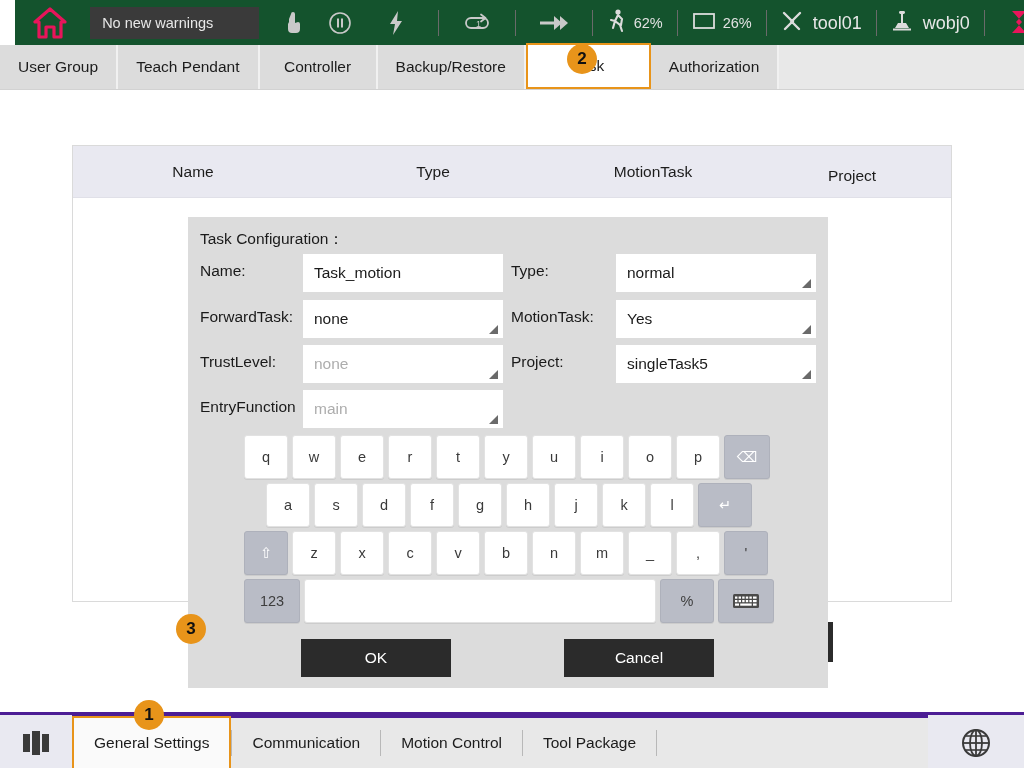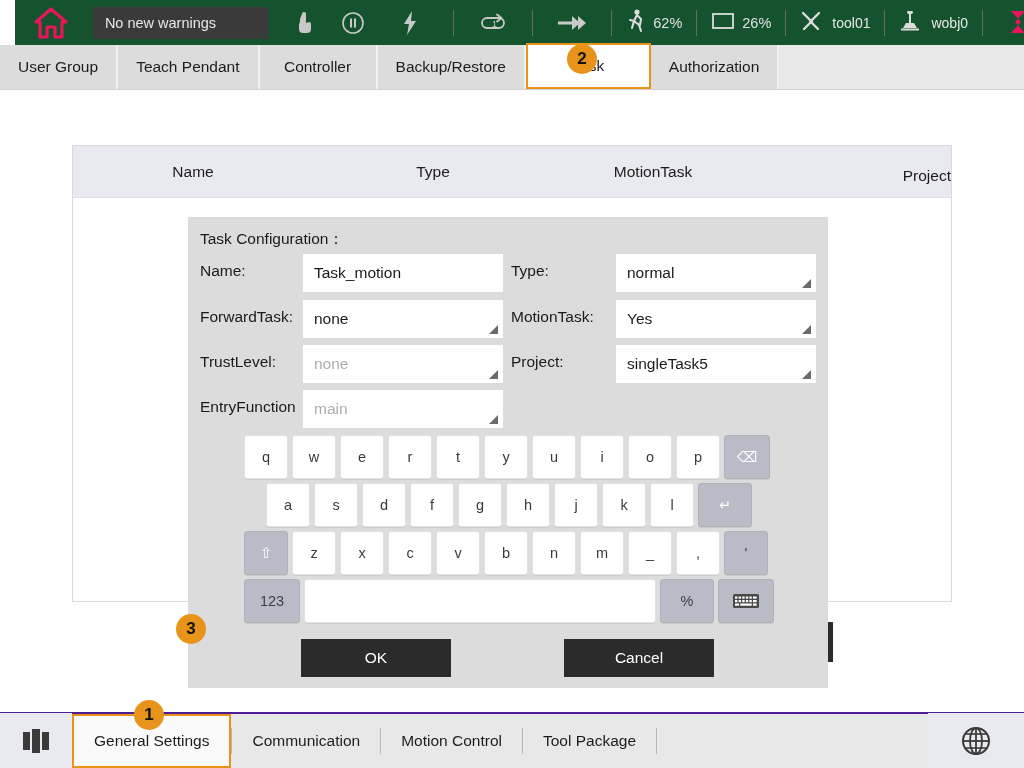--- a/index.html
+++ b/index.html
@@ -19,21 +19,21 @@
   .home-icon { width: 72px; height: 50px; display: flex; align-items: center; justify-content: center; }
   .warn-box {
     width: 175px; height: 32px; background: #3a3a3a;
     display: flex; align-items: center; padding-left: 12px;
     color: #e8e8e8; font-size: 14.5px; margin-left: 6px;
   }
   .tb-item { display: flex; align-items: center; justify-content: center; height: 50px; color: #dcdcdc; }
   .tb-gap { width: 18px; }
   .tb-sep { width: 1px; height: 26px; background: #6a6a6a; margin: 0 14px; }
   .tb-val { font-size: 14.5px; color: #e2e2e2; margin-left: 7px; text-align: right; }
-  .tb-name { font-size: 14px; color: #e8e8e8; margin-left: 10px; }
+  .tb-name { font-size: 18px; color: #e8e8e8; margin-left: 10px; }
 
   
   .tabrow {
     position: absolute; left: 0; top: 50px; width: 1024px; height: 40px;
     background: #e8e8e8; border-bottom: 1px solid #d2d2d2;
     display: flex; align-items: flex-end;
   }
   .tab {
     height: 44px; min-width: 118px; padding: 0 18px;
     background: #dcdcdc; border-right: 2px solid #f1f1f1;
@@ -53,21 +53,21 @@
     border: 1px solid #dadada; background: #ffffff;
   }
   .table-head {
     height: 52px; background: #e9e9f1;
     display: flex; align-items: center; border-bottom: 1px solid #e0e0e8;
   }
   .th { font-size: 15.5px; color: #1c1c1c; }
   .th.c1 { width: 240px; text-align: center; }
   .th.c2 { width: 240px; text-align: center; }
   .th.c3 { width: 200px; text-align: center; }
-  .th.c4 { flex: 1; text-align: right; margin-top: 8px; }
+  .th.c4 { flex: 1; text-align: center; margin-top: 8px; }
 
   
   .actions { position: absolute; left: 72px; top: 517px; width: 880px; height: 46px; }
   .dark-btn {
     position: absolute; height: 40px; background: #2b2b2b; color: #ffffff;
     font-size: 15.5px; display: flex; align-items: center; justify-content: center;
     border: none;
   }
   .dark-btn.hl { outline: 3px solid #E8941A; outline-offset: -1px; }
   #btn-new    { left: 120px; top: 3px; width: 120px; }
@@ -111,21 +111,21 @@
     position: absolute; height: 38px; background: #2b2b2b; color: #ffffff;
     font-size: 15.5px; display: flex; align-items: center; justify-content: center;
     border: none;
   }
   #dlg-ok     { left: 113px; top: 422px; width: 150px; }
   #dlg-cancel { left: 376px; top: 422px; width: 150px; }
 
   
   .bottomnav {
     position: absolute; left: 0; top: 712px; width: 1024px; height: 56px;
-    background: #e8e8e8; border-top: 2px solid #4c1d95;
+    background: #e8e8e8; border-top: 6px solid #4c1d95;
     display: flex; align-items: center;
   }
   .bn-iconbox { width: 72px; height: 56px; display: flex; align-items: center; justify-content: center; background: #e9e9f1; }
   .bn-item {
     height: 54px; padding: 0 20px; display: flex; align-items: center; justify-content: center;
     font-size: 15.5px; color: #1c1c1c;
   }
   .bn-item.active { background: #fafafa; border: 2px solid #E8941A; }
   .bn-sep { width: 1px; height: 26px; background: #b8b8b8; }
   .bn-right { margin-left: auto; width: 96px; height: 56px; display: flex; align-items: center; justify-content: center; background: #e9e9f1; }

